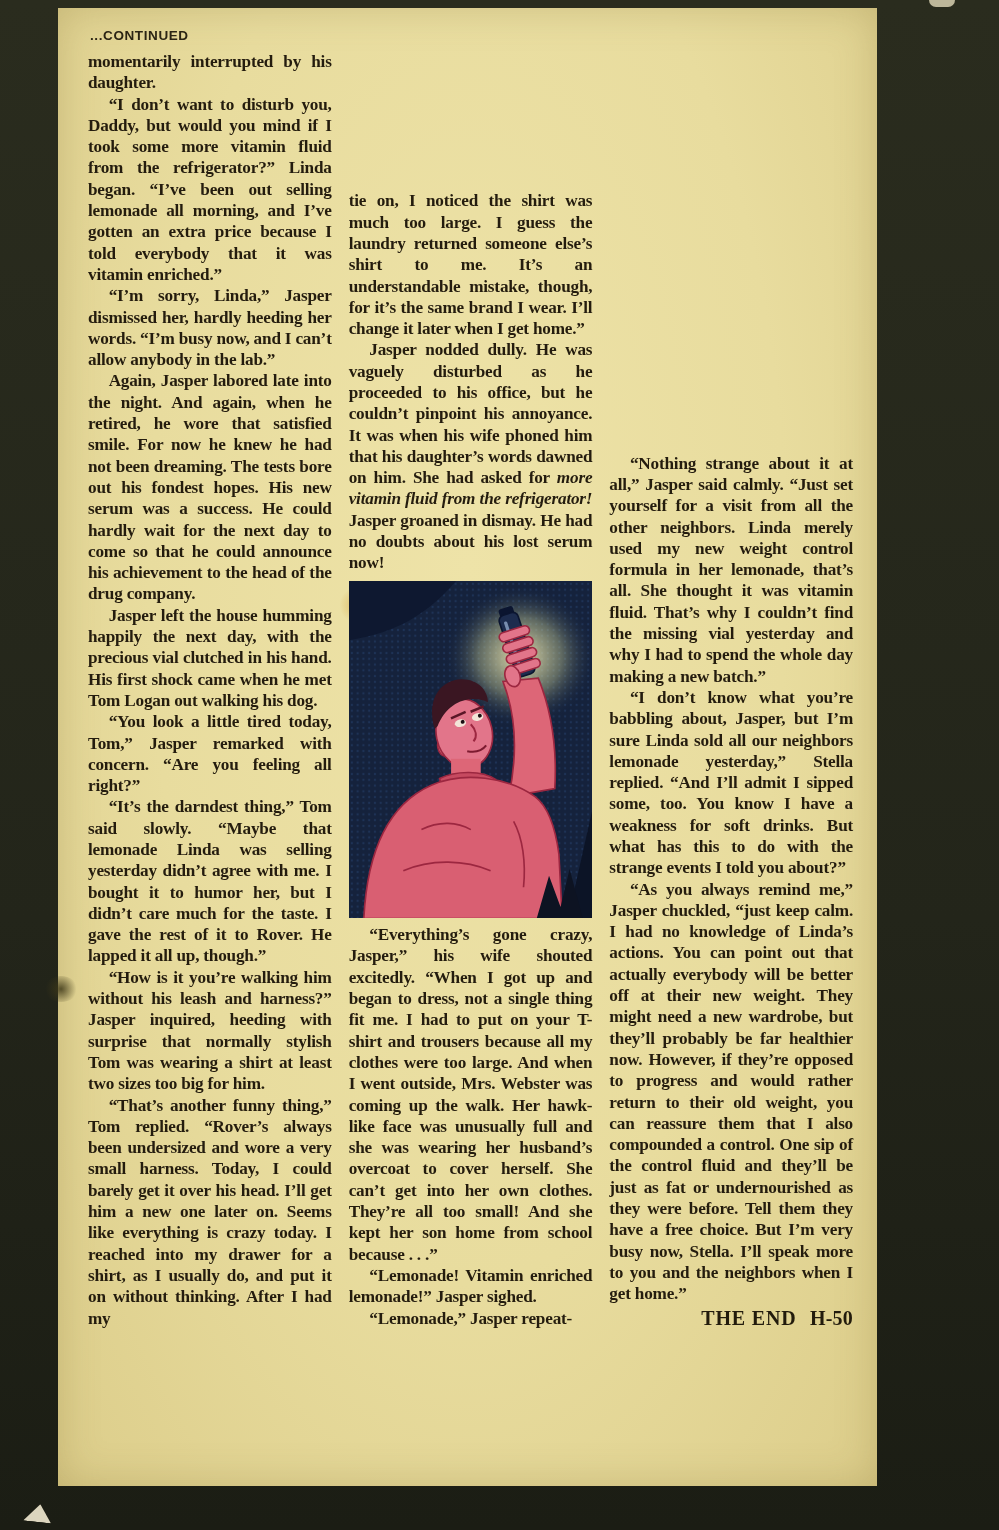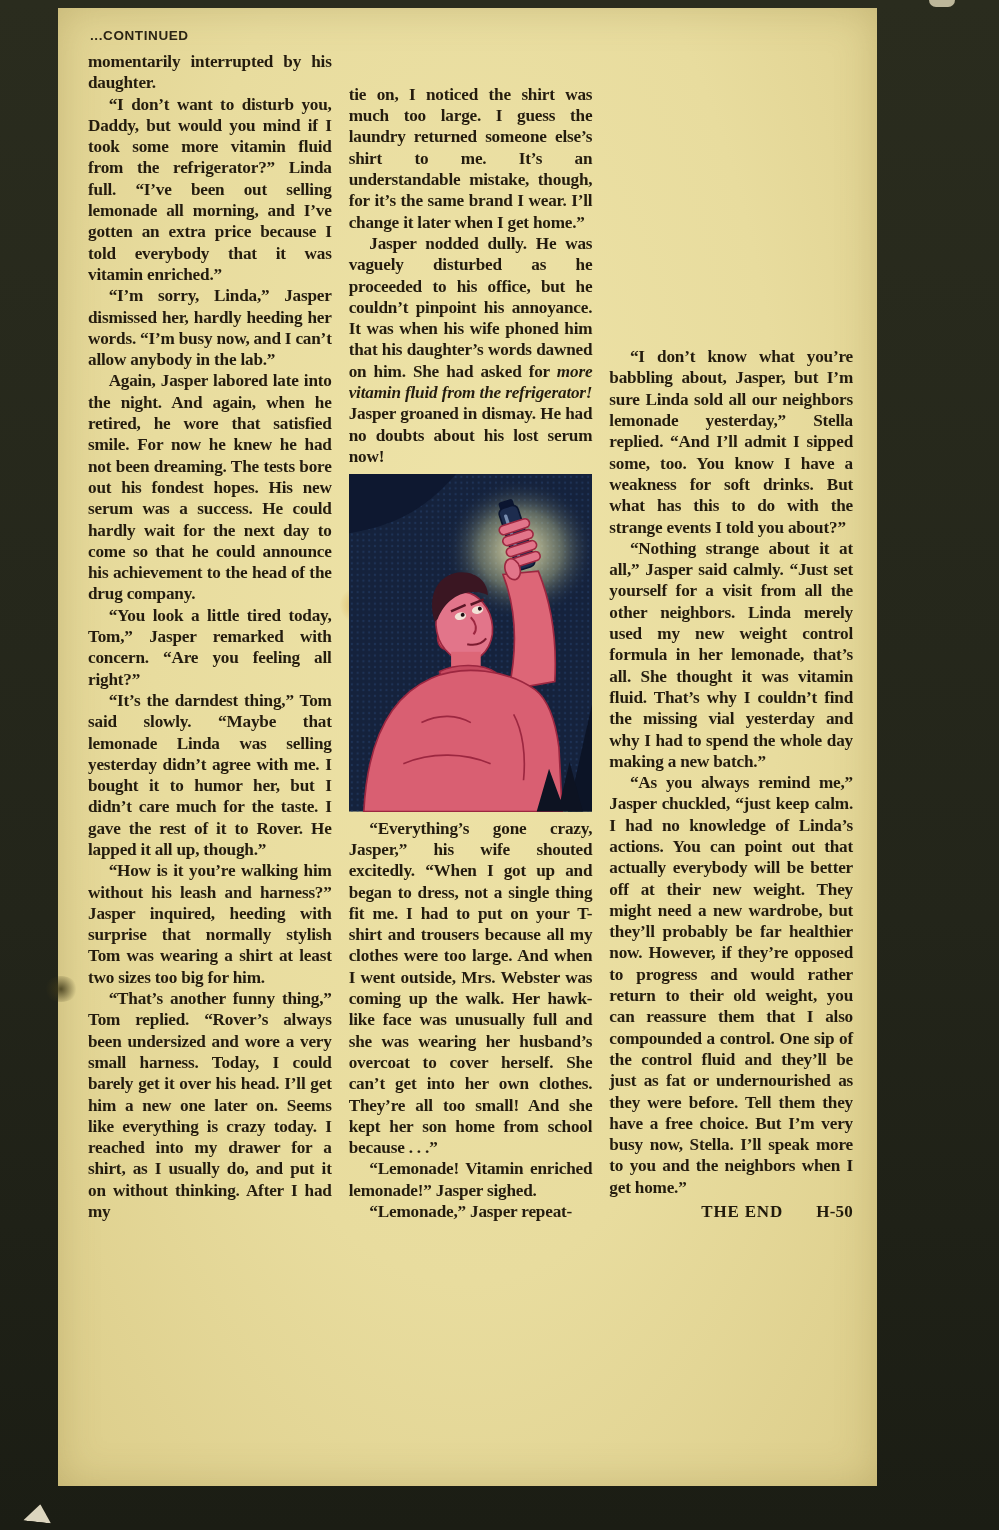--- a/index.html
+++ b/index.html
@@ -50,21 +50,21 @@
   .para i { font-style: italic; }
   .illustration {
     margin: 7px 0 6px 0;
     line-height: 0;
   }
   .illustration svg { width: 100%; height: auto; display: block; }
   .endline {
     display: flex;
     align-items: baseline;
     margin-top: 3px;
-    font-size: 17px;
+    font-size: 20px;
     font-weight: bold;
     letter-spacing: 0.8px;
     color: #221b0c;
   }
   .endline .the-end { margin-left: 92px; }
   .endline .code { margin-left: auto; letter-spacing: 0.2px; }
   
   .stain-yellow {
     position: absolute; left: 282px; top: 578px;
     width: 34px; height: 38px; border-radius: 50%;
@@ -101,23 +101,24 @@
   <div class="stain-dark"></div>
 
   <div class="content">
     <div class="continued">...CONTINUED</div>
 
     <div class="columns">
 
       <div class="col">
         <div>
             <p class="para noindent">momentarily interrupted by his daughter.</p>
-            <p class="para">“I don’t want to disturb you, Daddy, but would you mind if I took some more vitamin fluid from the refrigerator?” Linda full. “I’ve been out selling lemonade all morning, and I’ve gotten an extra price because I told everybody that it was vitamin enriched.”</p>
+            <p class="para">“I don’t want to disturb you, Daddy, but would you mind if I took some more vitamin fluid from the refrigerator?” Linda began. “I’ve been out selling lemonade all morning, and I’ve gotten an extra price because I told everybody that it was vitamin enriched.”</p>
             <p class="para">“I’m sorry, Linda,” Jasper dismissed her, hardly heeding her words. “I’m busy now, and I can’t allow anybody in the lab.”</p>
             <p class="para">Again, Jasper labored late into the night. And again, when he retired, he wore that satisfied smile. For now he knew he had not been dreaming. The tests bore out his fondest hopes. His new serum was a success. He could hardly wait for the next day to come so that he could announce his achievement to the head of the drug company.</p>
+            <p class="para">Jasper left the house humming happily the next day, with the precious vial clutched in his hand. His first shock came when he met Tom Logan out walking his dog.</p>
             <p class="para">“You look a little tired today, Tom,” Jasper remarked with concern. “Are you feeling all right?”</p>
             <p class="para">“It’s the darndest thing,” Tom said slowly. “Maybe that lemonade Linda was selling yesterday didn’t agree with me. I bought it to humor her, but I didn’t care much for the taste. I gave the rest of it to Rover. He lapped it all up, though.”</p>
             <p class="para">“How is it you’re walking him without his leash and harness?” Jasper inquired, heeding with surprise that normally stylish Tom was wearing a shirt at least two sizes too big for him.</p>
             <p class="para">“That’s another funny thing,” Tom replied. “Rover’s always been undersized and wore a very small harness. Today, I could barely get it over his head. I’ll get him a new one later on. Seems like everything is crazy today. I reached into my drawer for a shirt, as I usually do, and put it on without thinking. After I had my</p>
           </div>
       </div>
 
       <div class="col">
         <div>
             <p class="para noindent">tie on, I noticed the shirt was much too large. I guess the laundry returned someone else’s shirt to me. It’s an understandable mistake, though, for it’s the same brand I wear. I’ll change it later when I get home.”</p>
@@ -186,22 +187,22 @@
 
         <div>
             <p class="para">“Everything’s gone crazy, Jasper,” his wife shouted excitedly. “When I got up and began to dress, not a single thing fit me. I had to put on your T-shirt and trousers because all my clothes were too large. And when I went outside, Mrs. Webster was coming up the walk. Her hawk-like face was unusually full and she was wearing her husband’s overcoat to cover herself. She can’t get into her own clothes. They’re all too small! And she kept her son home from school because . . .”</p>
             <p class="para">“Lemonade! Vitamin enriched lemonade!” Jasper sighed.</p>
             <p class="para">“Lemonade,” Jasper repeat-</p>
           </div>
       </div>
 
       <div class="col">
         <div>
+            <p class="para">“Nothing strange about it at all,” Jasper said calmly. “Just set yourself for a visit from all the other neighbors. Linda merely used my new weight control formula in her lemonade, that’s all. She thought it was vitamin fluid. That’s why I couldn’t find the missing vial yesterday and why I had to spend the whole day making a new batch.”</p>
             <p class="para">“I don’t know what you’re babbling about, Jasper, but I’m sure Linda sold all our neighbors lemonade yesterday,” Stella replied. “And I’ll admit I sipped some, too. You know I have a weakness for soft drinks. But what has this to do with the strange events I told you about?”</p>
-            <p class="para">“Nothing strange about it at all,” Jasper said calmly. “Just set yourself for a visit from all the other neighbors. Linda merely used my new weight control formula in her lemonade, that’s all. She thought it was vitamin fluid. That’s why I couldn’t find the missing vial yesterday and why I had to spend the whole day making a new batch.”</p>
             <p class="para">“As you always remind me,” Jasper chuckled, “just keep calm. I had no knowledge of Linda’s actions. You can point out that actually everybody will be better off at their new weight. They might need a new wardrobe, but they’ll probably be far healthier now. However, if they’re opposed to progress and would rather return to their old weight, you can reassure them that I also compounded a control. One sip of the control fluid and they’ll be just as fat or undernourished as they were before. Tell them they have a free choice. But I’m very busy now, Stella. I’ll speak more to you and the neighbors when I get home.”</p>
           </div>
         <div class="endline">
           <span class="the-end">THE END</span>
           <span class="code">H-50</span>
         </div>
       </div>
 
     </div>
   </div>

